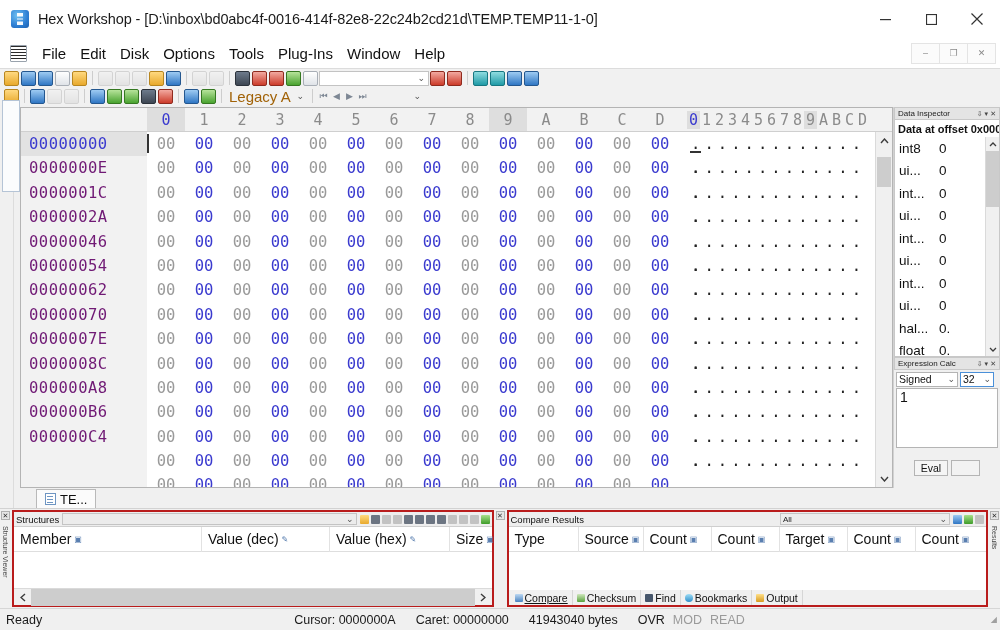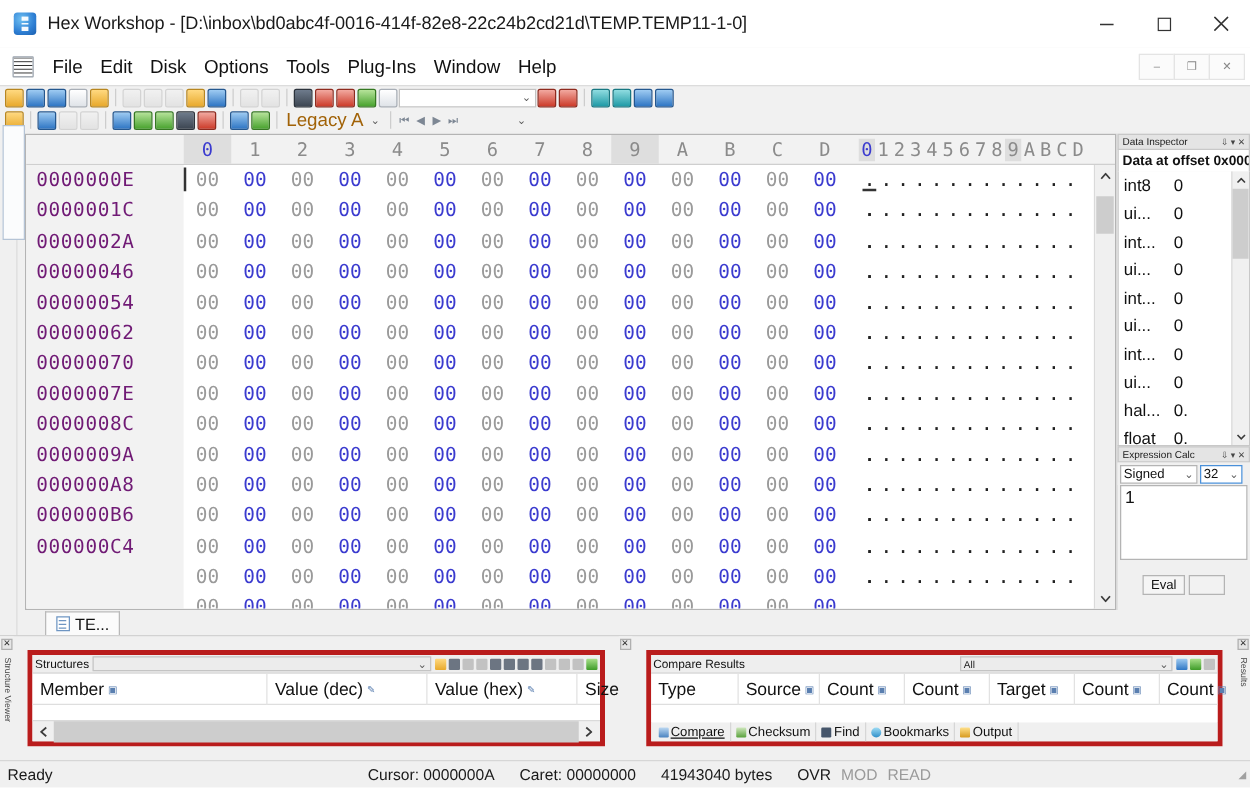--- a/index.html
+++ b/index.html
@@ -334,21 +334,21 @@
     width: 11px; flex: none; display: flex; flex-direction: column;
     align-items: center; padding-top: 2px;
     background: #f0f0f0;
   }
   .bd-x { font-size: 7px; color: #333; border: 1px solid #b0b0b0; background:#e6e6e6;
     width: 9px; height: 9px; line-height: 8px; text-align: center; }
   .bd-vlabel { writing-mode: vertical-rl; font-size: 7px; color: #444; margin-top: 6px; white-space: nowrap; }
 
   .panel {
     flex: 1; min-width: 0; display: flex; flex-direction: column;
-    border: 4px solid #b91c1c; background: #ffffff; margin: 11px;
+    border: 2px solid #b91c1c; background: #ffffff; margin: 1px;
   }
   .panel-head {
     height: 15px; background: #eeeeee; border-bottom: 1px solid #cfcfcf;
     display: flex; align-items: center; padding: 0 2px; gap: 3px; flex: none;
   }
   .panel-title { font-size: 9.5px; color: #111; white-space: nowrap; }
   .ph-combo {
     flex: 1; height: 12px; border: 1px solid #c4c4c4; background: #ececec;
     display: flex; align-items: center; justify-content: space-between;
     padding: 0 2px; font-size: 8px; color: #222;
@@ -557,30 +557,30 @@
                 <span class="hl2">9</span>
                 <span>A</span>
                 <span>B</span>
                 <span>C</span>
                 <span>D</span>
               </div>
           </div>
           <div class="hexbody">
             <div class="hex-scrollarea">
               <div class="col-offsets" id="col-offsets">
+                  <div class="off-row cur">00000000</div>
                   <div class="off-row">0000000E</div>
                   <div class="off-row">0000001C</div>
                   <div class="off-row">0000002A</div>
                   <div class="off-row">00000046</div>
                   <div class="off-row">00000054</div>
                   <div class="off-row">00000062</div>
                   <div class="off-row">00000070</div>
                   <div class="off-row">0000007E</div>
                   <div class="off-row">0000008C</div>
-                  <div class="off-row">0000009A</div>
                   <div class="off-row">000000A8</div>
                   <div class="off-row">000000B6</div>
                   <div class="off-row">000000C4</div>
                 </div>
               <div class="col-hex" id="col-hex">
                 <div class="caret"></div>
               <div class="hex-row">
                     <div class="hex-cell">00</div>
                     <div class="hex-cell alt">00</div>
                     <div class="hex-cell">00</div>

